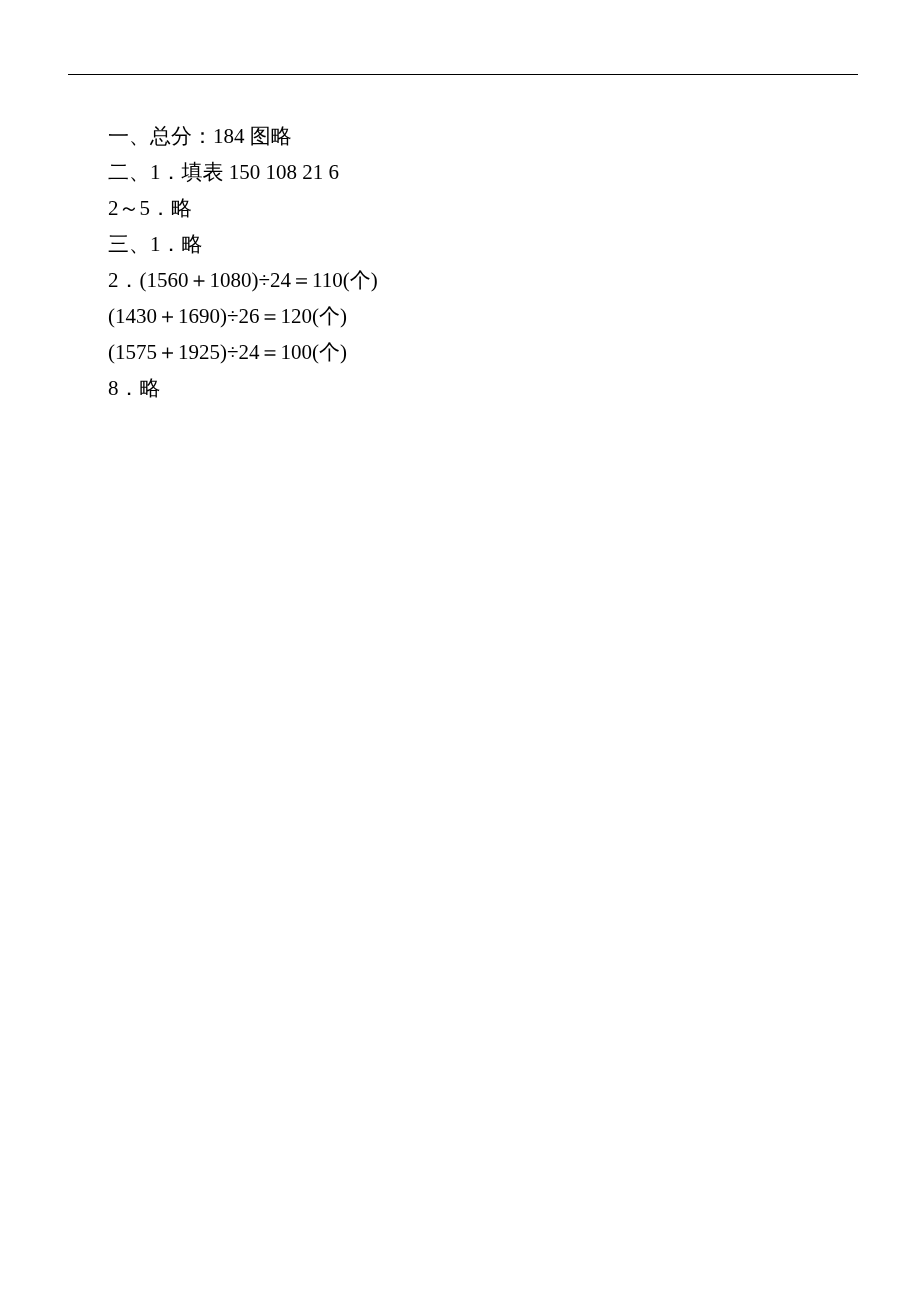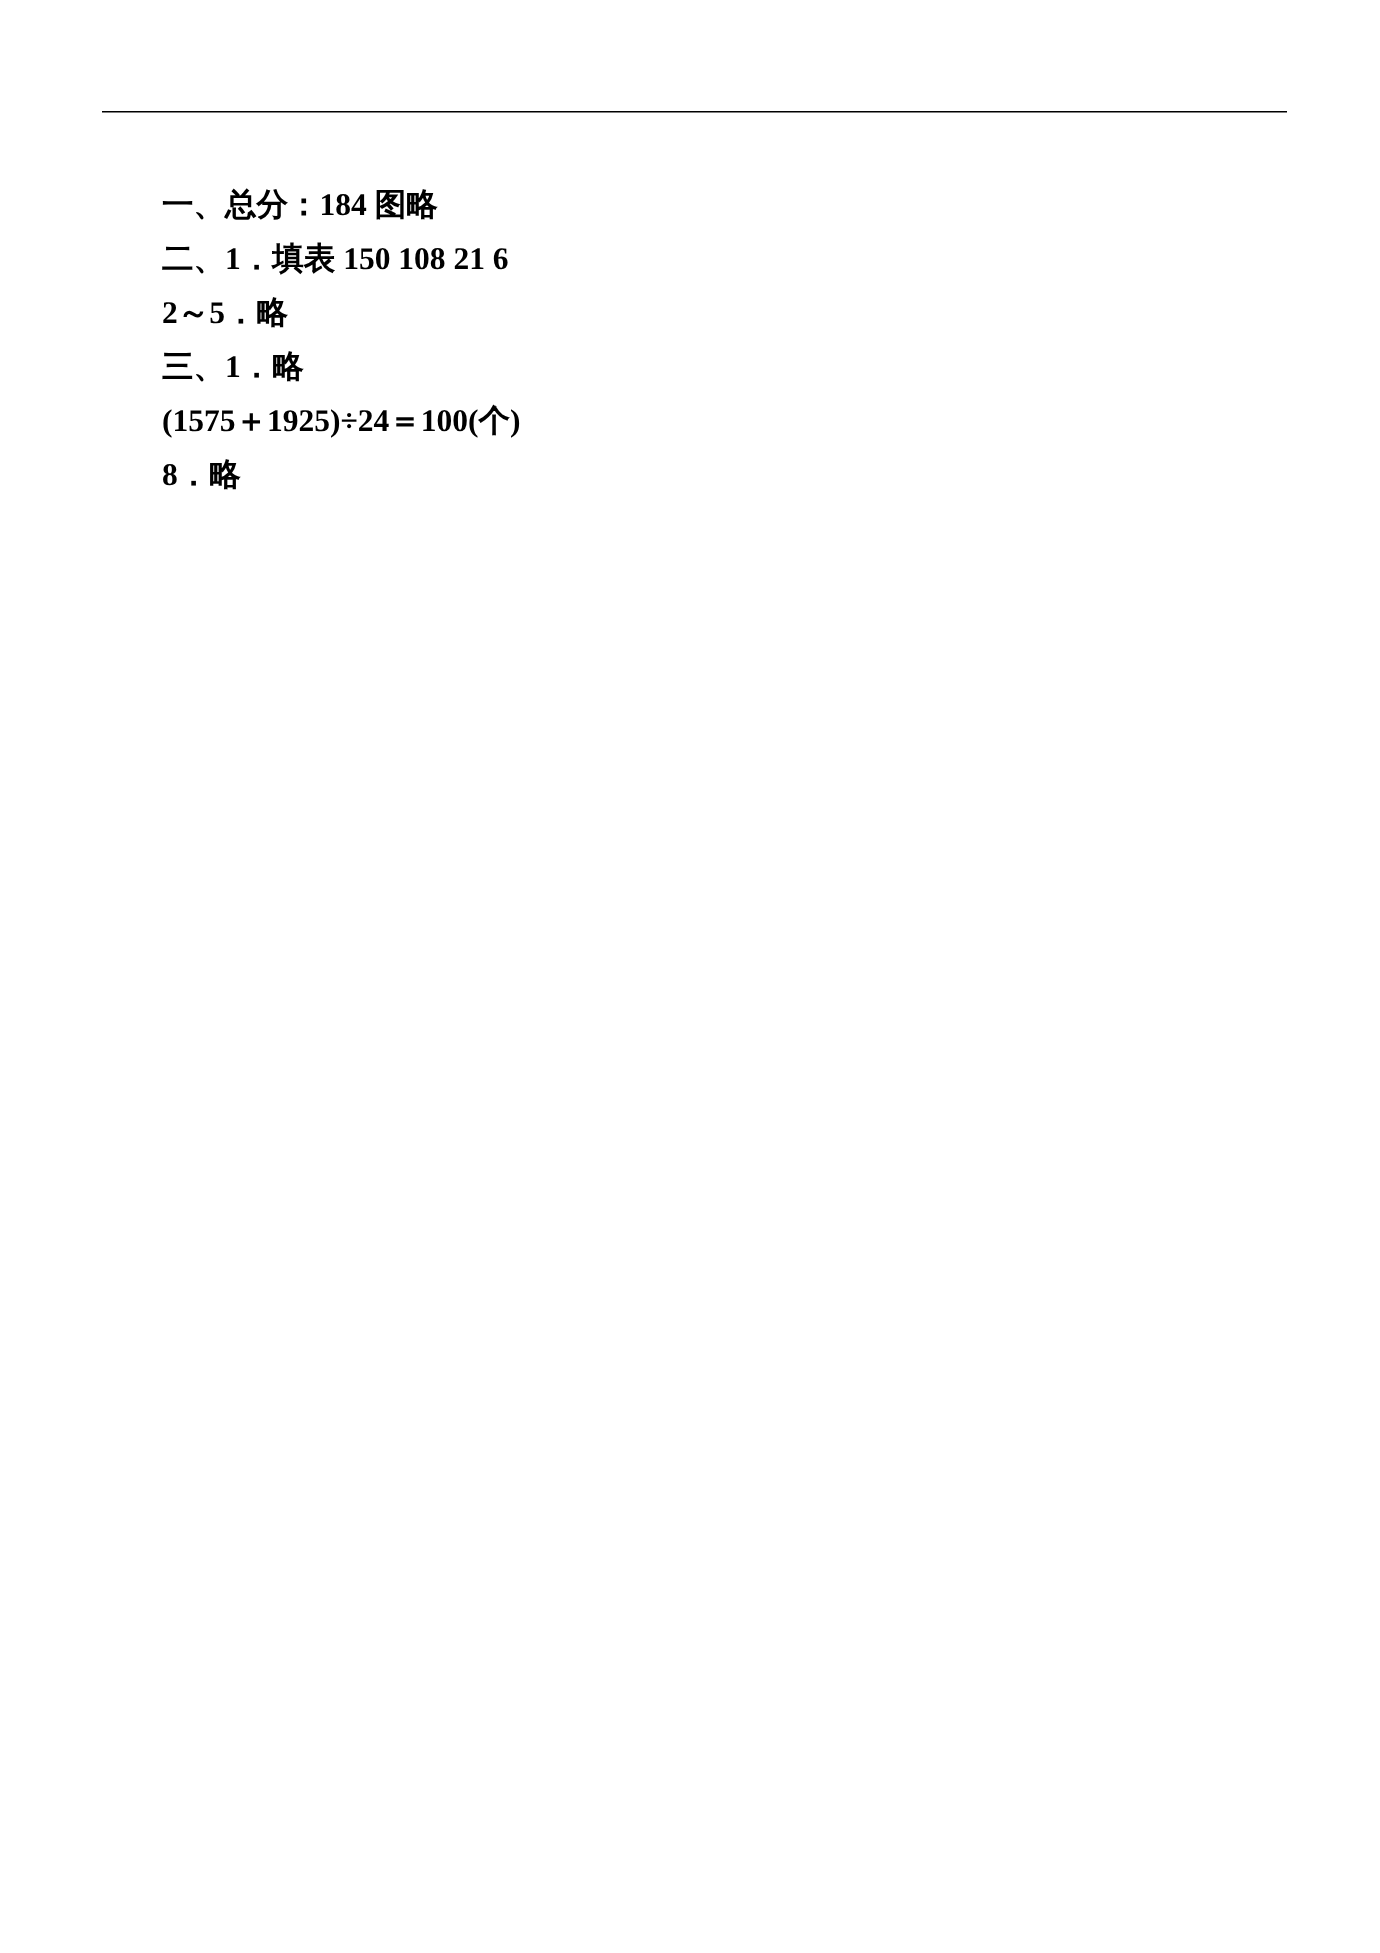--- a/index.html
+++ b/index.html
@@ -25,33 +25,34 @@
     height: 0;
     border-top: 1.5px solid #000000;
   }
   .content {
     position: absolute;
     top: 118px;
     left: 108px;
     right: 108px;
     font-size: 21px;
     line-height: 36px;
-    font-weight: bold;
   }
   .content p {
     margin: 0;
     white-space: pre;
   }
 </style>
 </head>
 <body>
 
 <div class="page">
   <div class="rule"></div>
   <div class="content">
     <p>一、总分：184 图略</p>
     <p>二、1．填表 150 108 21 6</p>
     <p>2～5．略</p>
     <p>三、1．略</p>
+    <p>2．(1560＋1080)÷24＝110(个)</p>
+    <p>(1430＋1690)÷26＝120(个)</p>
     <p>(1575＋1925)÷24＝100(个)</p>
     <p>8．略</p>
   </div>
 </div>
 
 </body></html>

